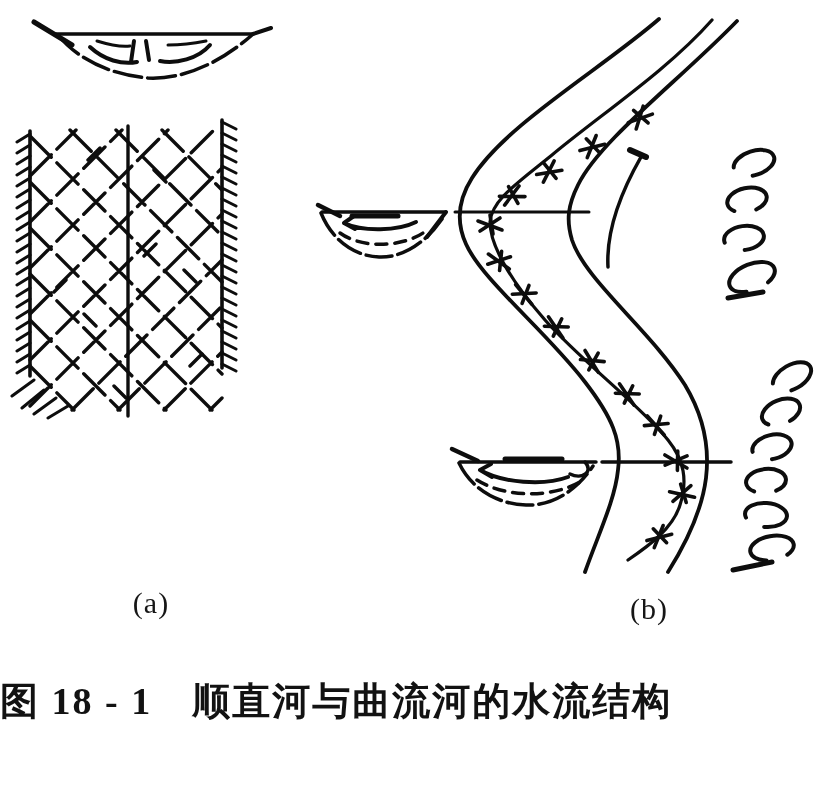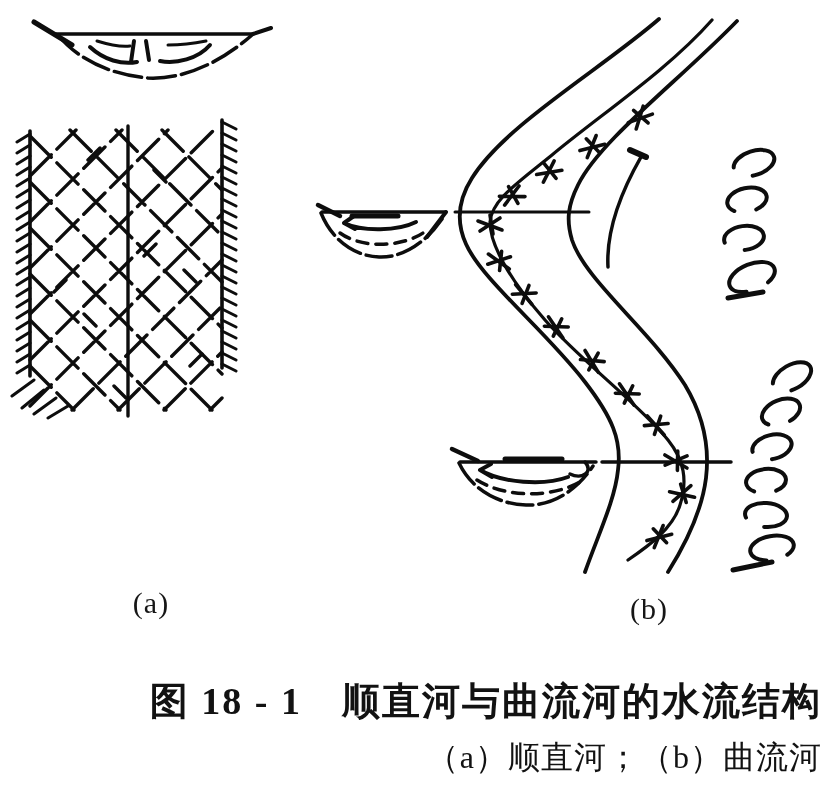--- a/index.html
+++ b/index.html
@@ -10,21 +10,21 @@
   }
   .stage svg{position:absolute;left:0;top:0;}
   .ink{stroke:#0d0d0d;fill:none;stroke-linecap:round;stroke-linejoin:round;}
   .panel-label{
     position:absolute;font-size:30px;letter-spacing:1px;color:#161616;
     text-align:center;width:90px;
   }
   .label-a{left:106px;top:586px;}
   .label-b{left:604px;top:592px;}
   .caption{
-    position:absolute;left:0;width:822px;text-align:right;color:#121212;
+    position:absolute;left:0;width:822px;text-align:left;color:#121212;
   }
   .caption-line1{top:676px;font-size:38px;letter-spacing:2px;font-weight:600;}
   .caption-line2{top:736px;font-size:32px;letter-spacing:1px;}
 </style>
 </head>
 <body>
 
 <div class="stage">
 
   <svg width="822" height="788" viewBox="0 0 822 788">
@@ -183,14 +183,13 @@
         <ellipse class="ink" stroke-width="4" cx="772" cy="548" rx="22" ry="12" pathLength="100" stroke-dasharray="80 20" stroke-dashoffset="68" transform="rotate(-10 772 548)"></ellipse>
         <line class="ink" stroke-width="5" x1="733" y1="570" x2="772" y2="562"></line>
       </g>
     </g>
   </svg>
 
   <div class="panel-label label-a">(a)</div>
   <div class="panel-label label-b">(b)</div>
 
   <div class="caption caption-line1">图 18 - 1　顺直河与曲流河的水流结构</div>
-  <div class="caption caption-line2">（a）顺直河；（b）曲流河</div>
 </div>
 
 </body></html>

